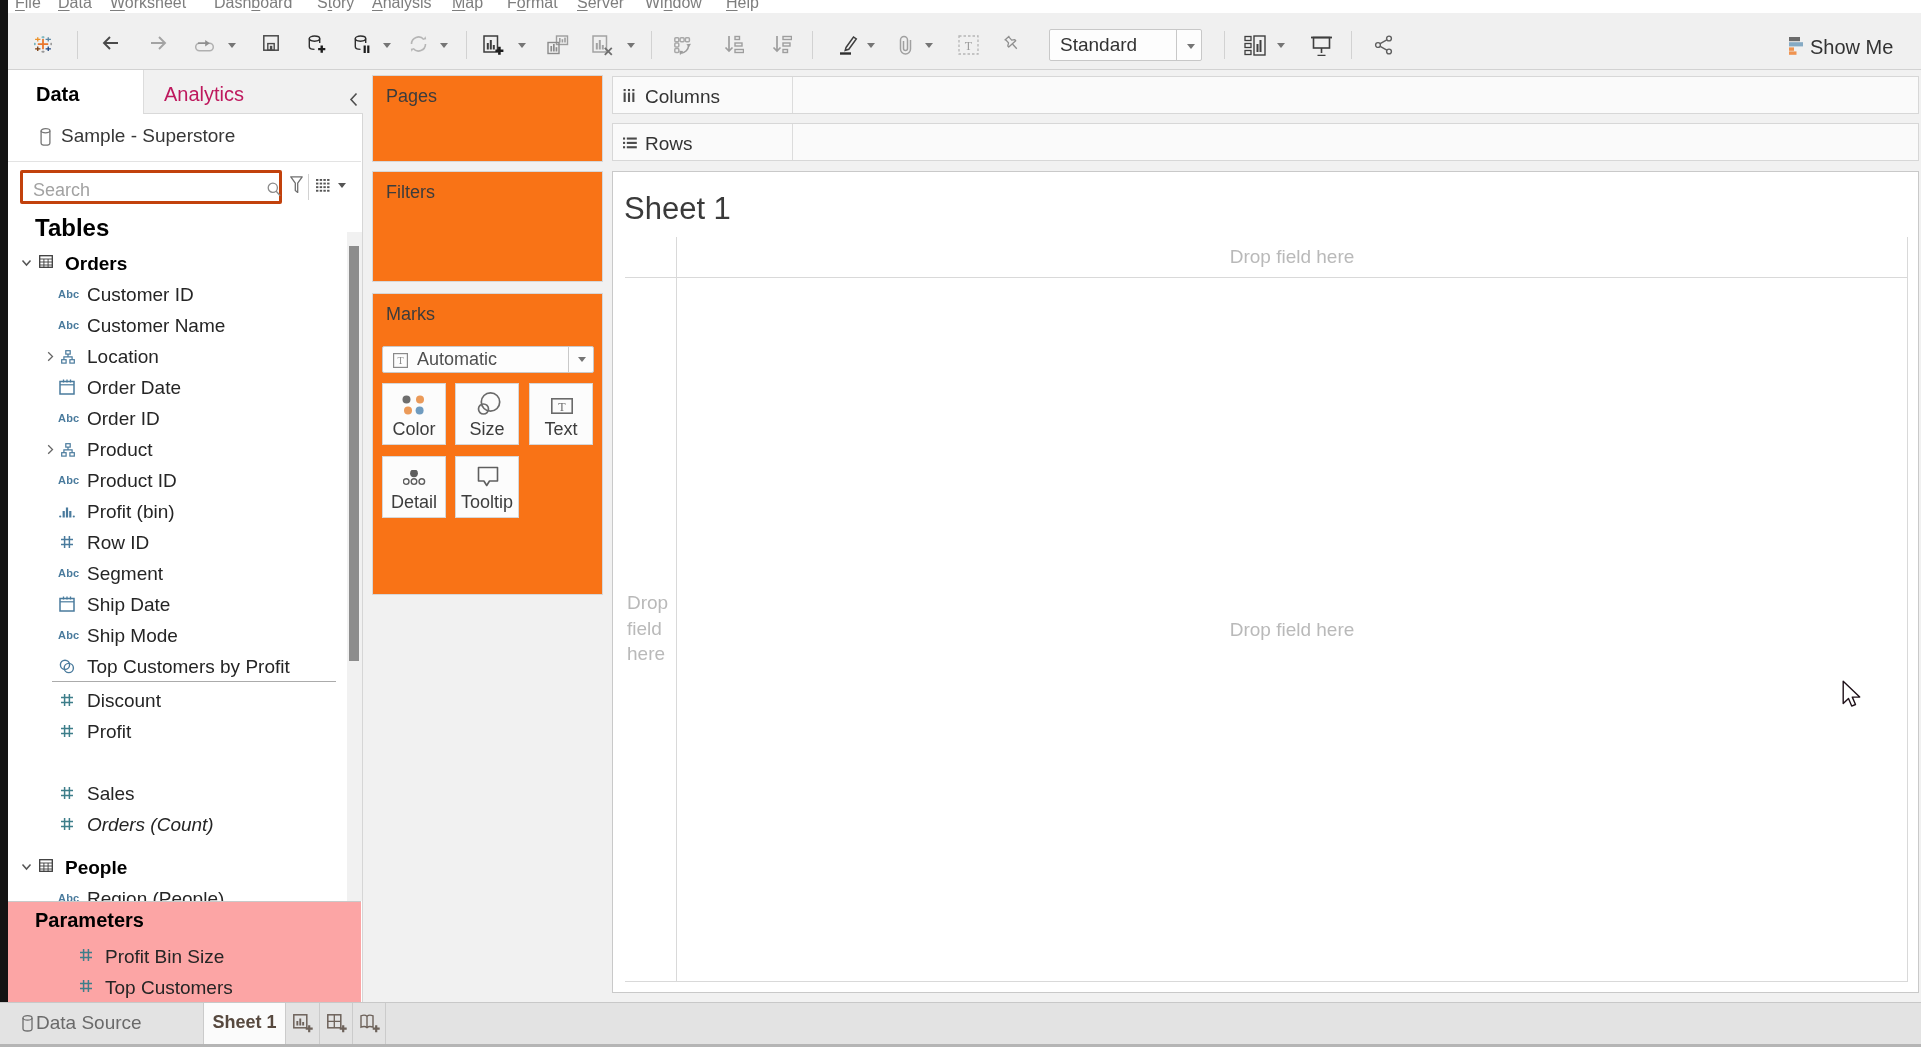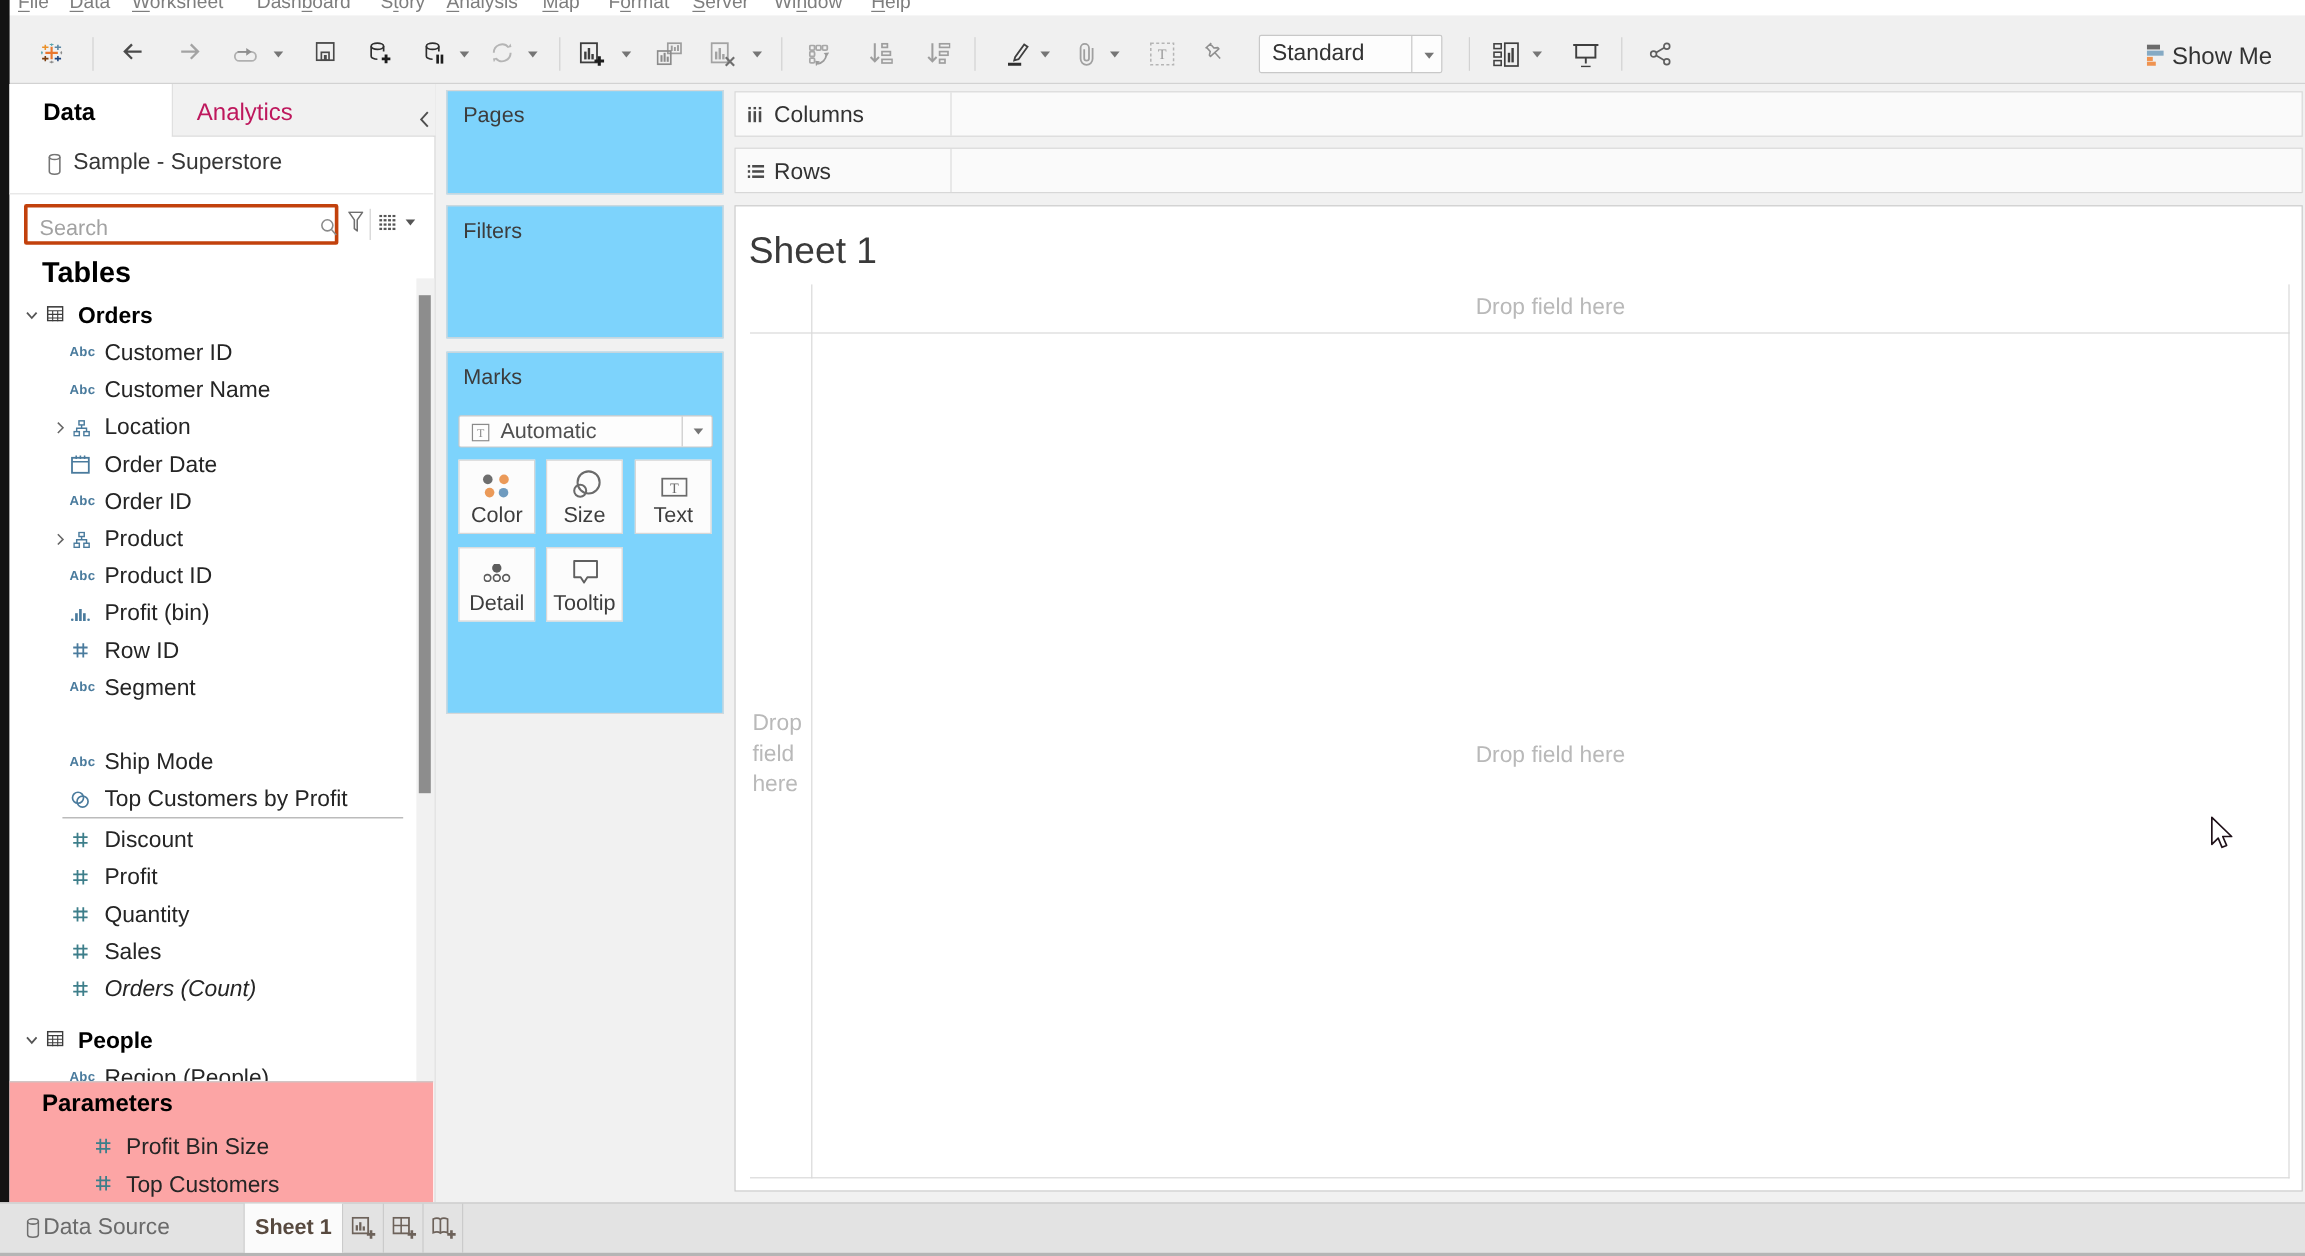--- a/index.html
+++ b/index.html
@@ -44,21 +44,21 @@
   
   #sbtrack { position:absolute; left:339px; top:162px; width:15px; height:669px; background:#f1f1f1; }
   #sbthumb { position:absolute; left:341px; top:176px; width:10px; height:415px; background:#8d8d8d; }
   
   #params { position:absolute; left:0; top:831px; width:353px; height:101px; background:#fca5a5; border-top:1px solid #c9c9c9; }
   #params .hdr { position:absolute; left:27px; top:7px; font-size:20px; font-weight:bold; color:#000; }
   .prow { position:absolute; left:0; width:353px; height:31px;margin-left:40px; }
   .prow .txt { position:absolute; left:57px; top:5px; font-size:19px; color:#252525; white-space:nowrap; }
   .picon { position:absolute; left:31px; top:7px; }
   
-  .card { position:absolute; background:#7dd3fc; border:1px solid #d7d7d7; }
+  .card { position:absolute; background:#f97316; border:1px solid #d7d7d7; }
   .card .lbl { position:absolute; left:13px; top:10px; font-size:18px; color:#3c3c3c; }
   #autobox { position:absolute; left:9px; top:52px; width:212px; height:27px; background:#fdfdfd; border:1px solid #c9c9c9; border-radius:2px; }
   #autobox .t { position:absolute; left:34px; top:2px; font-size:18px; color:#4f4f4f; }
   #autobox .dv { position:absolute; left:185px; top:0; width:1px; height:25px; background:#c9c9c9; }
   .mbtn { position:absolute; width:64px; height:62px; background:#fcfcfc; border:1px solid #d7d7d7; }
   .mbtn .t { position:absolute; width:100%; text-align:center; bottom:4px; font-size:18px; color:#3d3d3d; }
   
   .shelf { position:absolute; left:612px; width:1307px; height:38px; background:#fafafa; border:1px solid #d7d7d7; }
   .shelf .dv { position:absolute; left:179px; top:0; width:1px; height:36px; background:#dcdcdc; }
   .shelf .t { position:absolute; left:32px; top:9px; font-size:19px; color:#333; }
@@ -398,20 +398,28 @@
   <div class="frow" style="top:295px">
         <svg class="ficon" style="left:52px;top:8px" width="14" height="14" viewBox="0 0 14 14">
           <path d="M4.6 1v12 M9.4 1v12 M1 4.6h12 M1 9.4h12" stroke="#4a7b9d" stroke-width="1.5" fill="none"></path>
         </svg>
         <div class="txt">Row ID</div>
       </div>
   <div class="frow" style="top:326px">
         <div class="abc">Abc</div>
         <div class="txt">Segment</div>
       </div>
+  <div class="frow" style="top:357px">
+        <svg class="ficon" style="left:51px;top:7px" width="16" height="16" viewBox="0 0 16 16">
+          <rect x="1" y="2.5" width="14" height="12.5" fill="none" stroke="#4a7b9d" stroke-width="1.5"></rect>
+          <path d="M1 5.8h14" stroke="#4a7b9d" stroke-width="1.2"></path>
+          <path d="M4.5 0.5v3 M8 0.5v3 M11.5 0.5v3" stroke="#4a7b9d" stroke-width="1.3"></path>
+        </svg>
+        <div class="txt">Ship Date</div>
+      </div>
   <div class="frow" style="top:388px">
         <div class="abc">Abc</div>
         <div class="txt">Ship Mode</div>
       </div>
   <div class="frow" style="top:419px">
         <svg class="ficon" style="left:51px;top:8px" width="16" height="15" viewBox="0 0 16 15">
           <circle cx="6" cy="5.8" r="4.6" fill="none" stroke="#4a7b9d" stroke-width="1.4"></circle>
           <circle cx="9.8" cy="9" r="4.6" fill="none" stroke="#4a7b9d" stroke-width="1.4"></circle>
         </svg>
         <div class="txt">Top Customers by Profit</div>
@@ -420,26 +428,20 @@
         <svg class="ficon" style="left:52px;top:8px" width="14" height="14" viewBox="0 0 14 14">
           <path d="M4.6 1v12 M9.4 1v12 M1 4.6h12 M1 9.4h12" stroke="#3d7e8a" stroke-width="1.5" fill="none"></path>
         </svg>
         <div class="txt">Discount</div>
       </div>
   <div class="frow" style="top:484px">
         <svg class="ficon" style="left:52px;top:8px" width="14" height="14" viewBox="0 0 14 14">
           <path d="M4.6 1v12 M9.4 1v12 M1 4.6h12 M1 9.4h12" stroke="#3d7e8a" stroke-width="1.5" fill="none"></path>
         </svg>
         <div class="txt">Profit</div>
-      </div>
-  <div class="frow" style="top:515px">
-        <svg class="ficon" style="left:52px;top:8px" width="14" height="14" viewBox="0 0 14 14">
-          <path d="M4.6 1v12 M9.4 1v12 M1 4.6h12 M1 9.4h12" stroke="#3d7e8a" stroke-width="1.5" fill="none"></path>
-        </svg>
-        <div class="txt">Quantity</div>
       </div>
   <div class="frow" style="top:546px">
         <svg class="ficon" style="left:52px;top:8px" width="14" height="14" viewBox="0 0 14 14">
           <path d="M4.6 1v12 M9.4 1v12 M1 4.6h12 M1 9.4h12" stroke="#3d7e8a" stroke-width="1.5" fill="none"></path>
         </svg>
         <div class="txt">Sales</div>
       </div>
   <div class="frow" style="top:577px">
         <svg class="ficon" style="left:52px;top:8px" width="14" height="14" viewBox="0 0 14 14">
           <path d="M4.6 1v12 M9.4 1v12 M1 4.6h12 M1 9.4h12" stroke="#3d7e8a" stroke-width="1.5" fill="none"></path>

